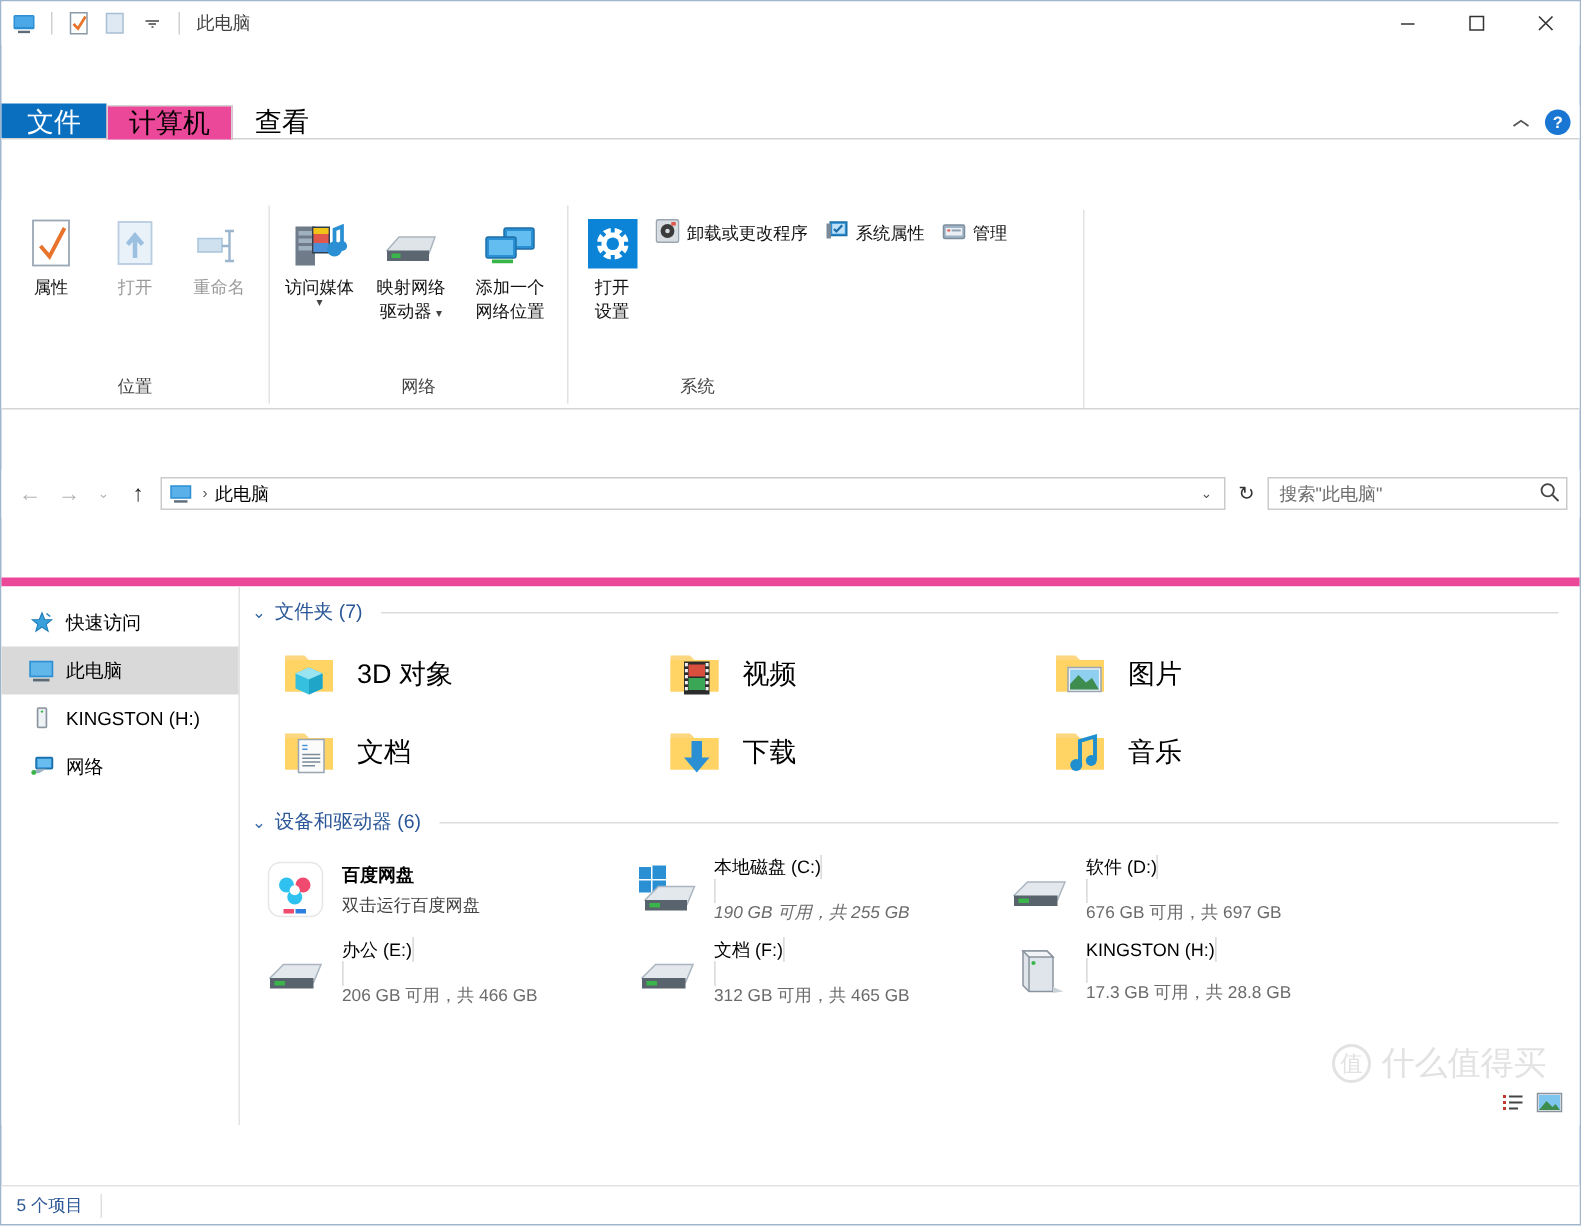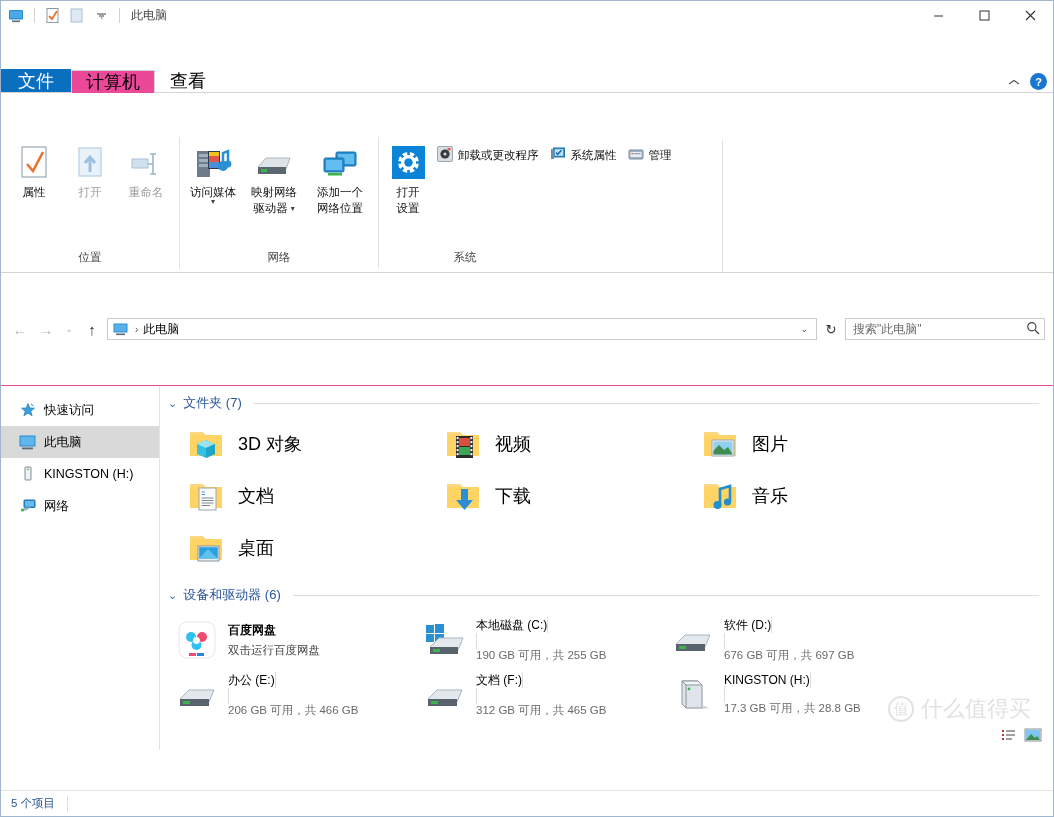--- a/index.html
+++ b/index.html
@@ -54,21 +54,21 @@
   .crumbbox .pc-ico { width:16px; height:16px; display:flex; align-items:center; justify-content:center; margin-right:2px;}
   .crumb-sep { color:#555; margin:0 5px; font-size:10px; }
   .crumb-txt { font-size:12px; color:#000; }
   .crumb-drop { margin-left:auto; color:#555; font-size:9px; padding-right:4px;}
   .refresh { width:20px; height:22px; display:flex; align-items:center; justify-content:center; color:#333; font-size:13px;}
   .searchbox { width:200px; height:22px; border:1px solid #cbcbcb; display:flex; align-items:center; padding:0 4px 0 7px; }
   .searchbox .ph { color:#6d6d6d; font-size:12px; flex:1; }
   .search-ico { color:#333; }
 
   
-  .body { flex:1; display:flex; min-height:0; border-top:1px solid #ec4899;}
+  .body { flex:1; display:flex; min-height:0; border-top:6px solid #ec4899;}
   .nav { width:159px; border-right:1px solid #e3e3e3; padding-top:8px; background:#fff; position:relative;}
   .navitem { height:32px; display:flex; align-items:center; gap:8px; padding-left:18px; font-size:12.5px; color:#000; }
   .navitem.sel { background:#d9d9d9; }
   .navitem .ico { width:17px; height:17px; display:flex; align-items:center; justify-content:center;}
 
   .content { flex:1; position:relative; overflow:hidden; background:#fff; }
   .grouphdr { display:flex; align-items:center; gap:6px; padding:8px 14px 2px 8px; }
   .grouphdr .gchev { color:#3b6ea5; font-size:11px; }
   .grouphdr .gtitle { color:#2b5797; font-size:13px; }
   .grouphdr .gline { flex:1; height:1px; background:#dcdcdc; margin-left:6px; }
@@ -480,32 +480,20 @@
               <path d="M4 9 H17 L20 12 H36 V33 H4 Z" fill="#fcd77f"></path>
                 <path d="M4 12 H36 V33 H4 Z" fill="#ffd464"></path>
               <path d="M20 30 V14 L30 11 V27" stroke="#1f8fd0" stroke-width="2.6" fill="none"></path>
               <circle cx="17.5" cy="30" r="4" fill="#1f8fd0"></circle>
                 <circle cx="27.5" cy="27" r="3.6" fill="#1f8fd0"></circle>
             </svg>
           </span>
           <span class="nm">音乐</span>
         </div>
 
-        <div class="tile">
-          <span class="ico">
-            <svg width="42" height="42" viewBox="0 0 42 42">
-              <path d="M4 9 H17 L20 12 H36 V33 H4 Z" fill="#fcd77f"></path>
-                <path d="M4 12 H36 V33 H4 Z" fill="#ffd464"></path>
-              <rect x="12" y="19" width="21" height="15" fill="#e9eff4" stroke="#8a949e"></rect>
-              <rect x="13.2" y="20.2" width="18.6" height="11.4" fill="#2b9fe0"></rect>
-              <path d="M13.2 31.6 L22 22 L31.8 31.6 Z" fill="#5fc0ee"></path>
-            </svg>
-          </span>
-          <span class="nm">桌面</span>
-        </div>
       </div>
 
       <div class="grouphdr" style="padding-top:12px;">
         <span class="gchev">⌄</span>
         <span class="gtitle">设备和驱动器 (6)</span>
         <span class="gline"></span>
       </div>
 
       <div class="drives">
 
@@ -537,21 +525,21 @@
                   <rect x="13" y="14" width="9" height="9"></rect>
                 </g>
               <path d="M8 27 L17 18 H41 L36 30 H10 Z" fill="#e3e8ec" stroke="#aab5bf"></path>
               <path d="M8 27 H36 V34 H8 Z" fill="#59636d"></path>
               <rect x="11" y="29" width="7" height="3" fill="#3ab54a"></rect>
             </svg>
           </span>
           <span class="dtxt">
             <span class="dname">本地磁盘 (C:)</span>
             <span class="bar"><i style="width:25%"></i></span>
-            <span class="dsub" style="display:block;">190 GB 可用，共 255 GB</span>
+            <span class="dsub" style="display:block;font-style:italic;">190 GB 可用，共 255 GB</span>
           </span>
         </div>
 
         <div class="drive">
           <span class="dico">
             <svg width="46" height="40" viewBox="0 0 46 40">
               <path d="M6 24 L15 15 H40 L35 27 H8 Z" fill="#e3e8ec" stroke="#aab5bf"></path>
               <path d="M6 24 H35 V31 H6 Z" fill="#59636d"></path>
               <rect x="9" y="26" width="7" height="3" fill="#3ab54a"></rect>
             </svg>

